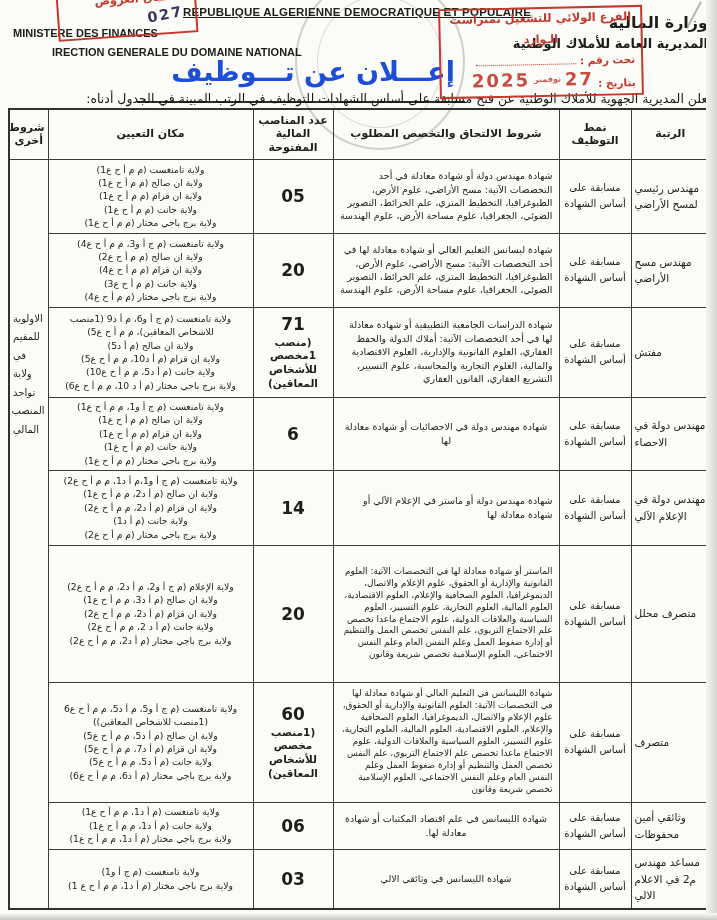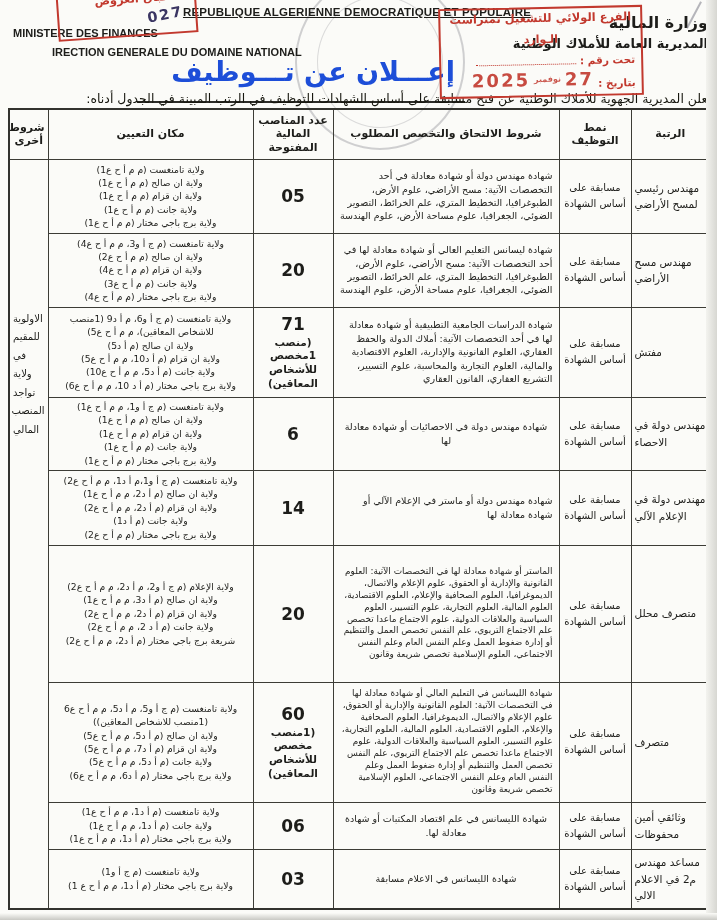--- a/index.html
+++ b/index.html
@@ -231,21 +231,21 @@
     <td class="cell-cond cond-small">الماستر أو شهادة معادلة لها في التخصصات الآتية: العلوم القانونية والإدارية أو الحقوق، علوم الإعلام والاتصال، الديموغرافيا، العلوم الصحافية والإعلام، العلوم الاقتصادية، العلوم المالية، العلوم التجارية، علوم التسيير، العلوم السياسية والعلاقات الدولية، علوم الاجتماع ماعدا تخصص علم الاجتماع التربوي، علم النفس تخصص العمل والتنظيم أو إدارة ضغوط العمل وعلم النفس العام وعلم النفس الاجتماعي، العلوم الإسلامية تخصص شريعة وقانون</td>
     <td class="cell-num">
       <span class="pos-num">20</span>
       
     </td>
     <td class="cell-loc">
           <div>ولاية الإعلام (م ج أ و2، م أ د2، م م أ ح ع2)</div>
           <div>ولاية ان صالح (م أ د3، م م أ ح ع1)</div>
           <div>ولاية ان قزام (م أ د2، م م أ ح ع2)</div>
           <div>ولاية جانت (م أ د 2، م م أ ح ع2)</div>
-          <div>شريعة برج باجي مختار (م أ د2، م م أ ح ع2)</div>
+          <div>ولاية برج باجي مختار (م أ د2، م م أ ح ع2)</div>
         </td>
   </tr>
 
   <tr style="height: 120px;">
     <td class="cell-rank">متصرف</td>
     <td class="cell-mode">مسابقة على أساس الشهادة</td>
     <td class="cell-cond cond-small">شهادة الليسانس في التعليم العالي أو شهادة معادلة لها في التخصصات الآتية: العلوم القانونية والإدارية أو الحقوق، علوم الإعلام والاتصال، الديموغرافيا، العلوم الصحافية والإعلام، العلوم الاقتصادية، العلوم المالية، العلوم التجارية، علوم التسيير، العلوم السياسية والعلاقات الدولية، علوم الاجتماع ماعدا تخصص علم الاجتماع التربوي، علم النفس تخصص العمل والتنظيم أو إدارة ضغوط العمل وعلم النفس العام وعلم النفس الاجتماعي، العلوم الإسلامية تخصص شريعة وقانون</td>
     <td class="cell-num">
       <span class="pos-num">60</span>
       <span class="pos-note" style="display: block;">(1منصب مخصص للأشخاص المعاقين)</span>
@@ -270,21 +270,21 @@
     <td class="cell-loc">
           <div>ولاية تامنغست (م أ د1، م م أ ح ع1)</div>
           <div>ولاية جانت (م أ د1، م م أ ح ع1)</div>
           <div>ولاية برج باجي مختار (م أ د1، م م أ ح ع1)</div>
         </td>
   </tr>
 
   <tr style="height: 60px;">
     <td class="cell-rank">مساعد مهندس م2 في الاعلام الالي</td>
     <td class="cell-mode">مسابقة على أساس الشهادة</td>
-    <td class="cell-cond" style="text-align: center;">شهادة الليسانس في الاعلام مسابقة</td>
+    <td class="cell-cond" style="text-align: center;">شهادة الليسانس في وثائقي الالي</td>
     <td class="cell-num">
       <span class="pos-num">03</span>
       
     </td>
     <td class="cell-loc">
           <div>ولاية تامنغست (م ج أ و1)</div>
           <div>ولاية برج باجي مختار (م أ د1، م م أ ح ع 1)</div>
         </td>
   </tr>
 </tbody>

